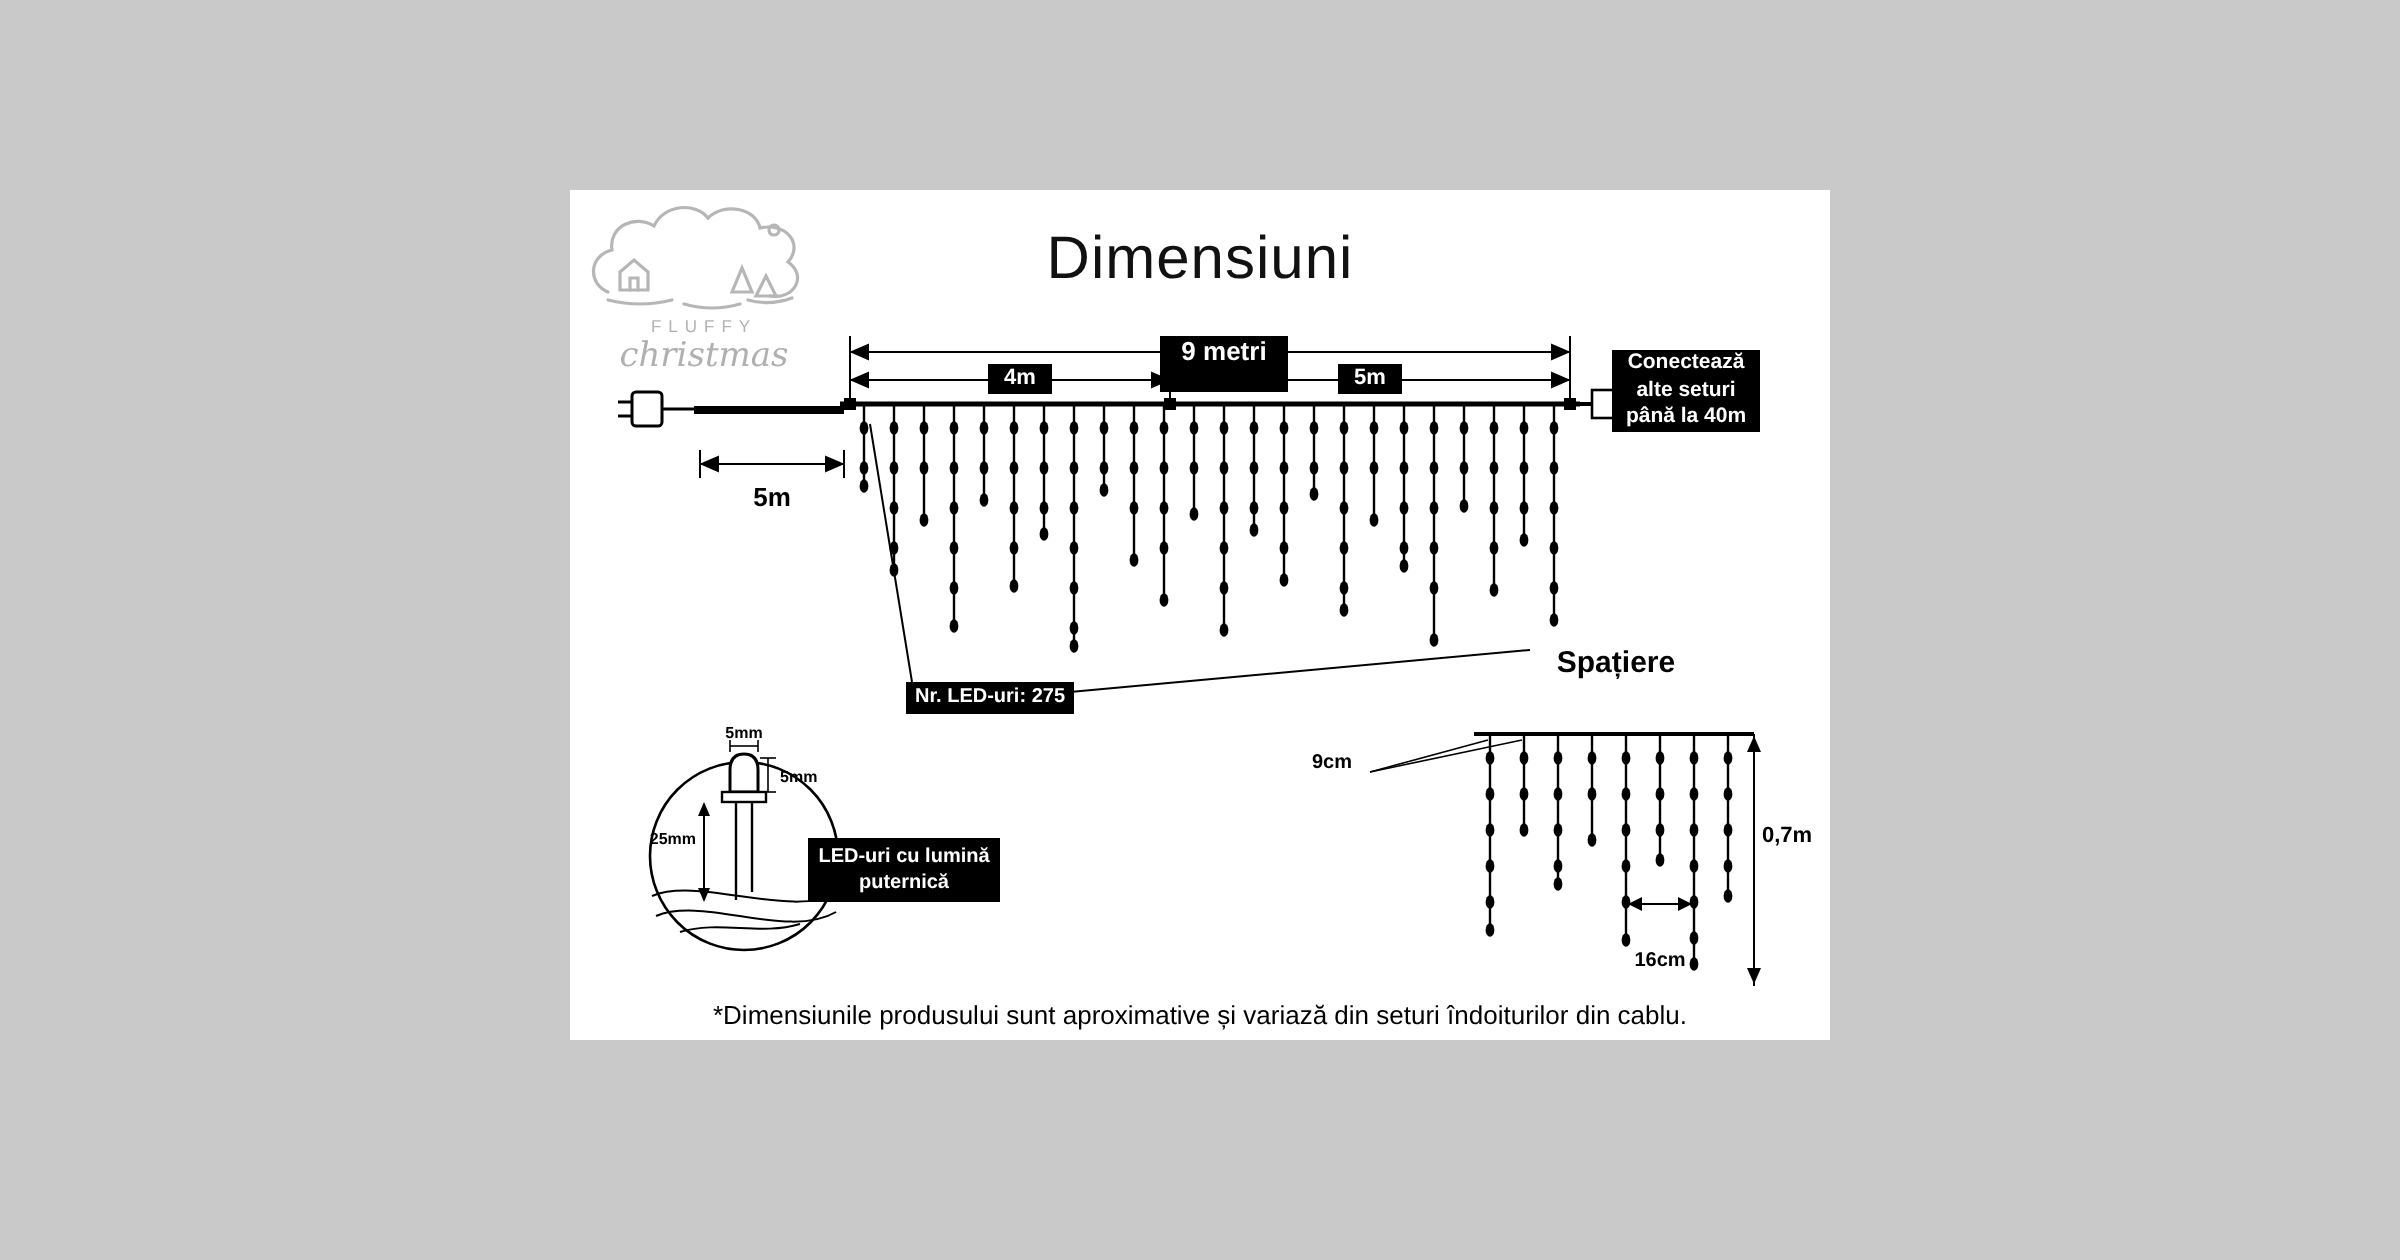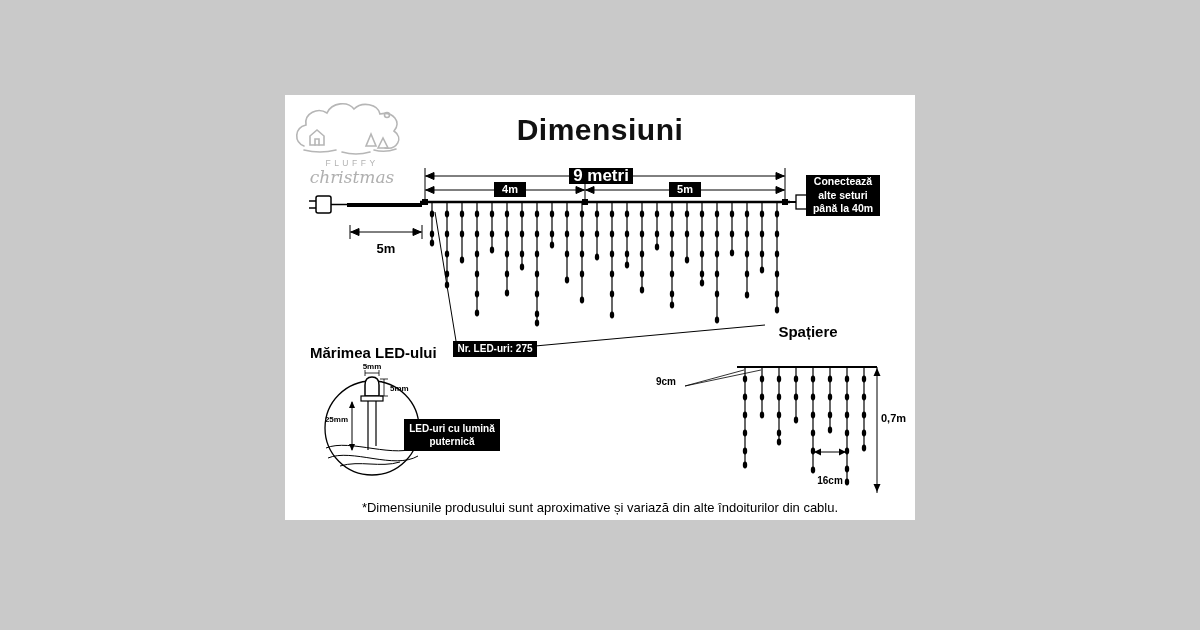--- a/index.html
+++ b/index.html
@@ -1,21 +1,21 @@
 <!DOCTYPE html>
 <html><head>
 <meta charset="utf-8">
 <style>
   html,body{margin:0;padding:0}
   body{width:1200px;height:630px;background:#c9c9c9;font-family:"Liberation Sans",sans-serif;position:relative;overflow:hidden}
   .panel{position:absolute;left:285px;top:95px;width:630px;height:425px;background:#ffffff}
   .abs{position:absolute}
-  .title{left:0;top:18px;width:100%;text-align:center;font-size:30px;font-weight:bold;color:#111;letter-spacing:.5px}
+  .title{left:0;top:18px;width:100%;text-align:center;font-size:30px;font-weight:normal;color:#111;letter-spacing:.5px}
   .blackbox{position:absolute;background:#000;color:#fff;font-weight:bold;text-align:center}
-  .bb-9m{left:284px;top:73px;width:64px;height:16px;font-size:17px;line-height:16px}
+  .bb-9m{left:295px;top:73px;width:64px;height:28px;font-size:13px;line-height:16px}
   .bb-4m{left:209px;top:87px;width:32px;height:15px;font-size:11px;line-height:15px}
   .bb-5m{left:384px;top:87px;width:32px;height:15px;font-size:11px;line-height:15px}
   .bb-note{left:521px;top:80px;width:70px;font-size:10.5px;line-height:1.3;padding:0 2px}
   .bb-led{left:168px;top:246px;width:84px;height:16px;font-size:10px;line-height:16px}
   .bb-lednote{left:119px;top:324px;width:92px;font-size:10px;line-height:1.3;padding:3px 2px}
   .lbl{position:absolute;font-weight:bold;color:#000;text-align:center}
   .lbl-lead{left:84px;top:146px;width:34px;font-size:13px}
   .h-led{left:25px;top:249px;width:220px;font-size:15px;text-align:left}
   .h-sp{left:458px;top:228px;width:130px;font-size:15px}
   .lbl-9cm{left:366px;top:281px;width:30px;font-size:10px}
@@ -239,21 +239,20 @@
     </g>
   </svg>
 
   <div class="blackbox bb-9m">9 metri</div>
   <div class="blackbox bb-4m">4m</div>
   <div class="blackbox bb-5m">5m</div>
   <div class="lbl lbl-lead">5m</div>
   <div class="blackbox bb-note">Conectează alte seturi până la 40m</div>
   <div class="blackbox bb-led">Nr. LED-uri: 275</div>
 
-  <div class="lbl h-led">Mărimea LED-ului</div>
   <svg id="led-svg" class="layer" width="230" height="155" viewBox="0 0 230 155">
     <circle cx="72" cy="68" r="47" fill="#fff" stroke="#000" stroke-width="1.3"></circle>
     <g stroke="#000" stroke-width="1" fill="none">
       <path d="M 26,88 C 50,78 96,100 120,86"></path>
       <path d="M 28,98 C 52,88 94,110 118,96"></path>
       <path d="M 40,106 C 60,100 80,108 100,102"></path>
     </g>
     <g>
       <path d="M 65,36 L 65,25 Q 65,17 72,17 Q 79,17 79,25 L 79,36 Z" fill="#fff" stroke="#000" stroke-width="1.5"></path>
       <rect x="61" y="36" width="22" height="5" fill="#fff" stroke="#000" stroke-width="1.2"></rect>
@@ -345,14 +344,14 @@
     <g>
       <line x1="169" y1="97" x2="201" y2="97" stroke="#000" stroke-width="1"></line>
       <polygon points="169,97 176,93.5 176,100.5" fill="#000"></polygon>
       <polygon points="201,97 194,93.5 194,100.5" fill="#000"></polygon>
     </g>
   </svg>
   <div class="lbl lbl-9cm">9cm</div>
   <div class="lbl lbl-16cm">16cm</div>
   <div class="lbl lbl-07">0,7m</div>
 
-  <div class="footnote">*Dimensiunile produsului sunt aproximative și variază din alte îndoiturilor din cablu.</div>
+  <div class="footnote">*Dimensiunile produsului sunt aproximative și variază din seturi îndoiturilor din cablu.</div>
 </div>
 
 </body></html>

